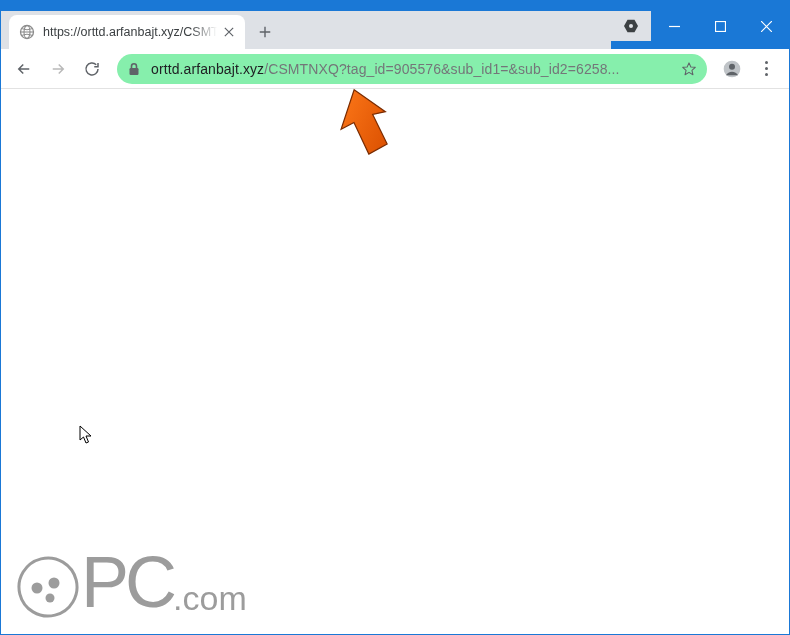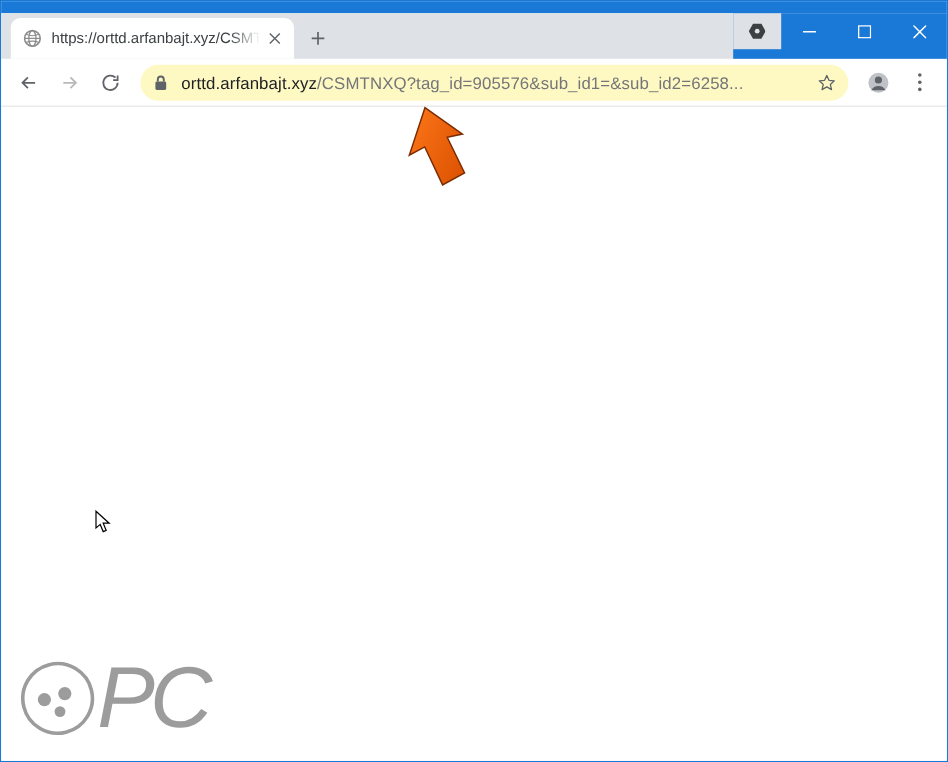--- a/index.html
+++ b/index.html
@@ -113,21 +113,21 @@
     display: flex; align-items: center; justify-content: center;
     border-radius: 50%;
     color: #5f6368;
   }
   .nav-btn.disabled { color: #b9b9b9; }
   .nav-btn svg { width: 18px; height: 18px; }
   
   .omnibox {
     flex: 1;
     height: 30px;
-    background: #fef9c3;
+    background: #86efac;
     border-radius: 15px;
     display: flex;
     align-items: center;
     padding: 0 10px;
     margin: 0 6px;
     font-size: 14px;
     overflow: hidden;
   }
   .omnibox .lock {
     width: 14px; height: 14px;
@@ -186,23 +186,22 @@
     top: 424px; left: 78px;
     width: 16px; height: 20px;
     pointer-events: none;
   }
   
   
   .watermark {
     position: absolute;
     bottom: 16px; left: 16px;
     display: flex;
-    align-items: center;
+    align-items: flex-end;
     font-family: "Trebuchet MS", Arial, sans-serif;
-    font-style: italic;
     color: #9c9c9c;
     user-select: none;
   }
   .watermark .logo-icon {
     width: 62px; height: 62px;
     margin-right: 2px;
     position: relative;
   }
   .watermark .pc {
     font-size: 72px;
@@ -345,15 +344,16 @@
   <div class="watermark">
     <span class="logo-icon">
       <svg viewBox="0 0 62 62">
         <ellipse cx="31" cy="31" rx="29" ry="29" fill="none" stroke="#9c9c9c" stroke-width="3" transform="rotate(-14 31 31)"></ellipse>
         <circle cx="20" cy="32" r="5.5" fill="#9c9c9c"></circle>
         <circle cx="37" cy="27" r="5.5" fill="#9c9c9c"></circle>
         <circle cx="33" cy="42" r="4.5" fill="#9c9c9c"></circle>
       </svg>
     </span>
     <span class="pc">PC</span>
+    <span class="com">.com</span>
   </div>
 
 </div>
 
 </body></html>

